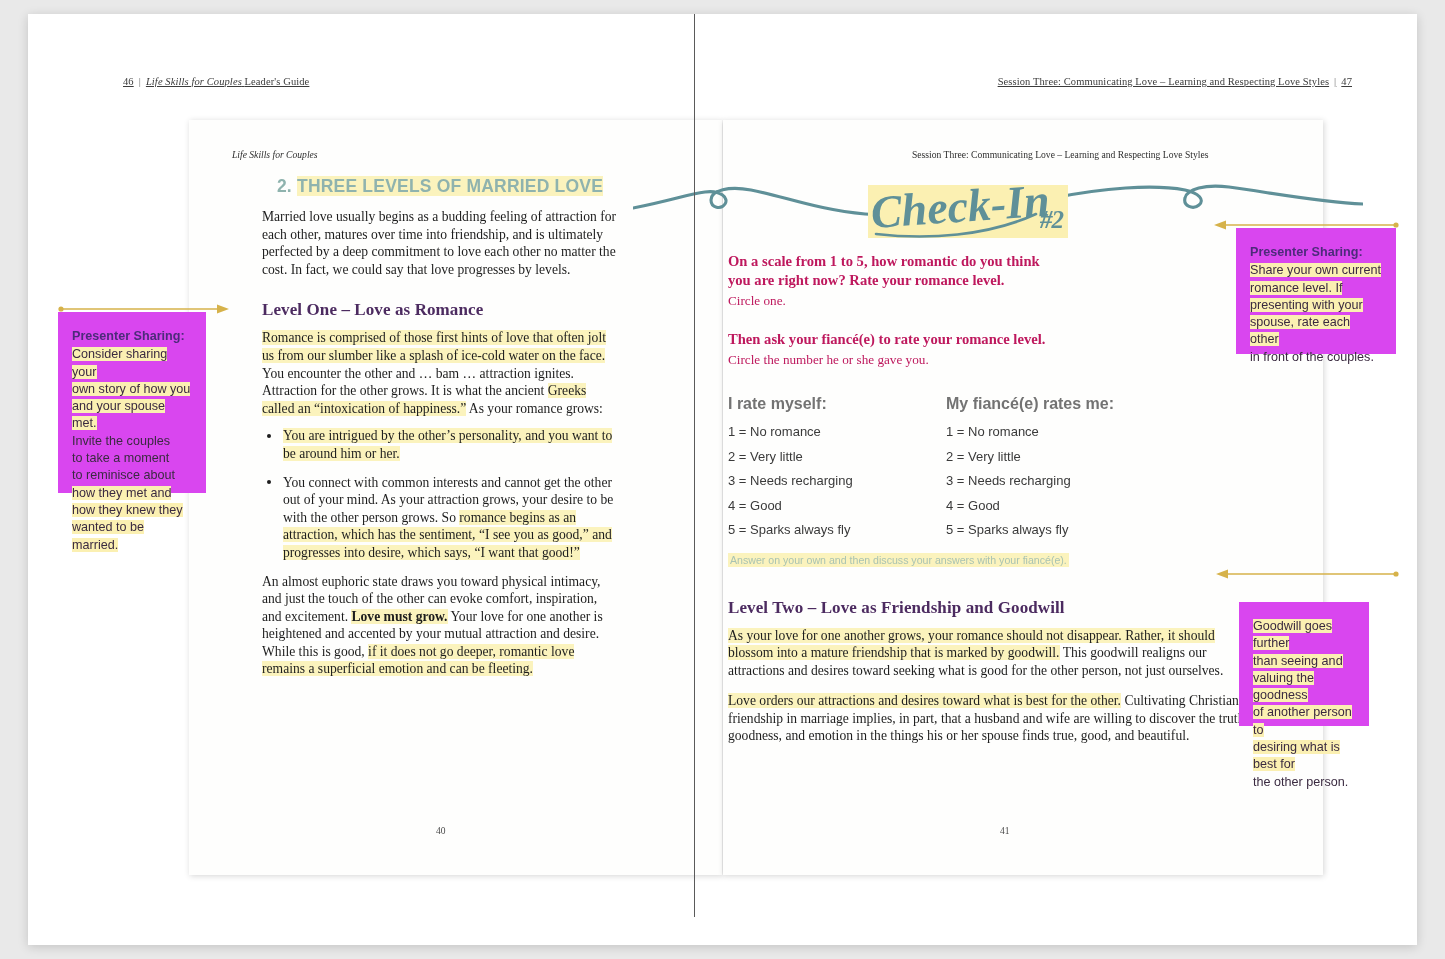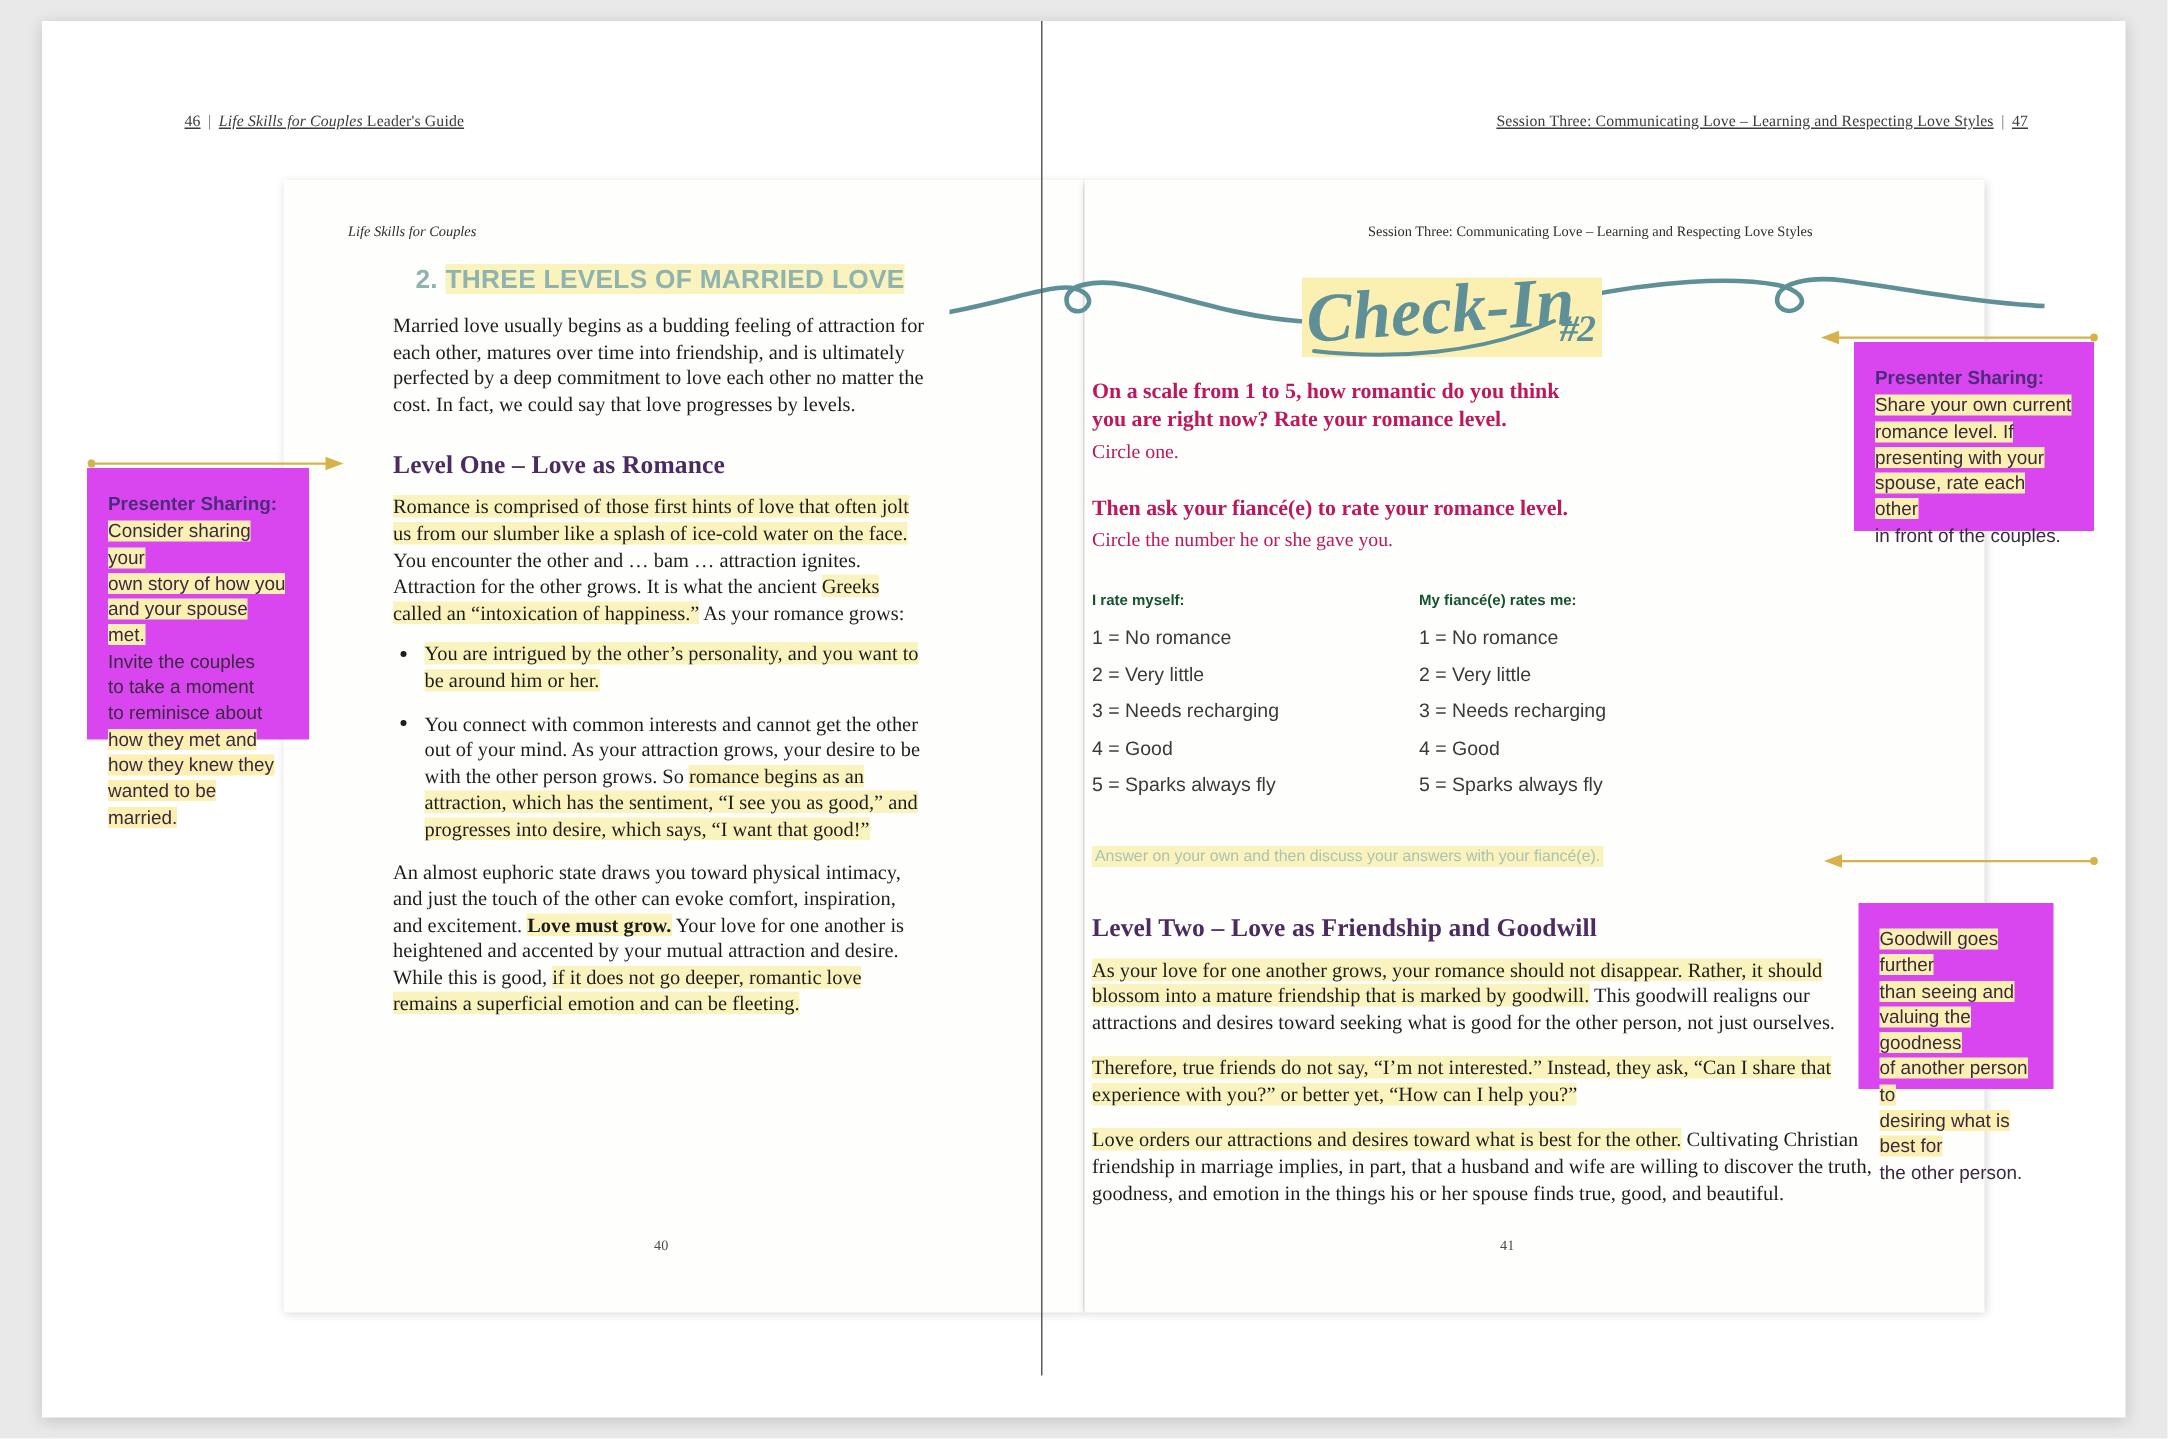--- a/index.html
+++ b/index.html
@@ -122,29 +122,29 @@
     font-family:Liberation Serif, serif;
     color:#be185d;
   }
   .prompt.bold{font-weight:bold;font-size:14.6px;line-height:19px;}
   .prompt.reg{font-size:13.2px;line-height:18px;}
 
   #scale-wrap{display:flex;margin-top:26px;}
   .scale-col{width:218px;}
   .scale-col .scale-title{
     font-family:"Liberation Sans", sans-serif;
-    font-size:10px;font-weight:bold;color:#14532d;
+    font-size:16px;font-weight:bold;color:#737373;
     margin-bottom:11px;
   }
   .scale-col .scale-item{
     font-family:"Liberation Sans", sans-serif;
     font-size:13px;color:#3a3a3a;margin-bottom:9.5px;
   }
   #scale-note{
-    margin-top:24px;
+    margin-top:6px;
     font-family:"Liberation Sans", sans-serif;
     font-size:10.6px;color:#a9c3b2;
     background:#fbf3bd;display:inline-block;
     padding:1px 2px;
   }
 
   #level-two-heading{margin-top:30px;}
 
   
   .callout{
@@ -266,23 +266,20 @@
   </div>
 
   <div id="scale-note">Answer on your own and then discuss your answers with your fiancé(e).</div>
 
   <h2 class="level-heading" id="level-two-heading">Level Two – Love as Friendship and Goodwill</h2>
 
   <p class="body-p" style="margin:0 0 13px 0;">
     <span class="hl">As your love for one another grows, your romance should not disappear. Rather, it should blossom into a mature friendship that is marked by goodwill.</span><span> This goodwill realigns our attractions and desires toward seeking what is good for the other person, not just ourselves.</span>
   </p>
 
-  <p class="body-p" style="margin:0 0 13px 0;">
-    <span class="hl">Therefore, true friends do not say, “I’m not interested.” Instead, they ask, “Can I share that experience with you?” or better yet, “How can I help you?”</span>
-  </p>
 
   <p class="body-p" style="margin:0;">
     <span class="hl">Love orders our attractions and desires toward what is best for the other.</span><span> Cultivating Christian friendship in marriage implies, in part, that a husband and wife are willing to discover the truth, goodness, and emotion in the things his or her spouse finds true, good, and beautiful.</span>
   </p>
 </div>
 
 <svg class="arrow" id="arrow-left" viewBox="0 0 172 12">
   <circle cx="3" cy="6" r="2.6" fill="#d6b24a"></circle>
   <line x1="4" y1="6" x2="162" y2="6" stroke="#d6b24a" stroke-width="1.5"></line>
   <polygon points="171,6 159,1.5 159,10.5" fill="#d6b24a"></polygon>

